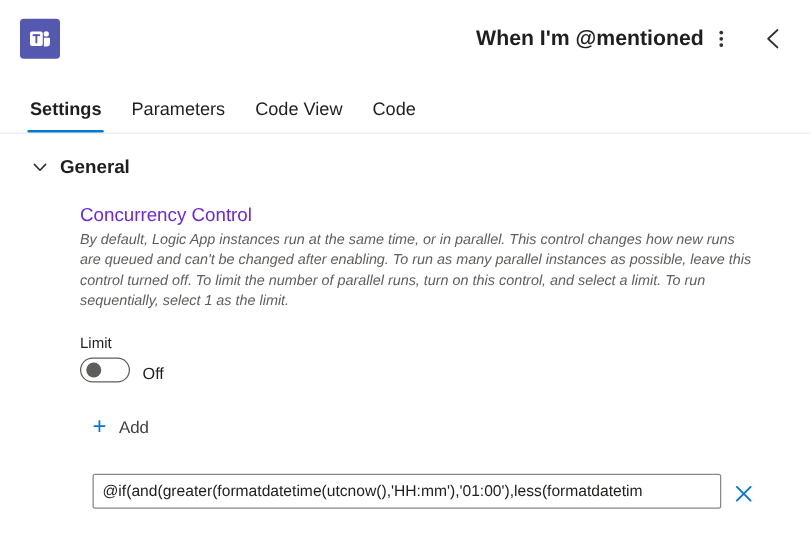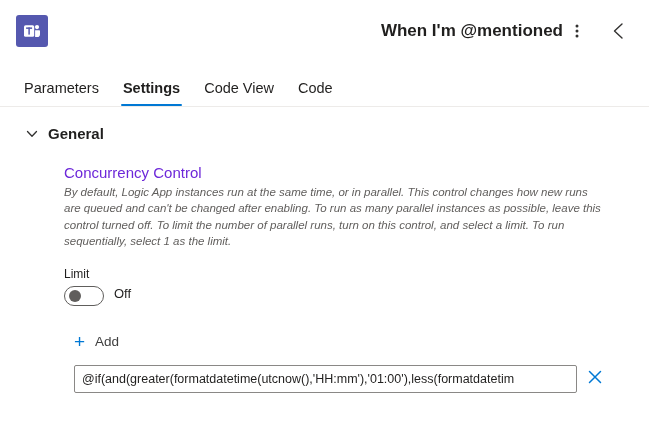--- a/index.html
+++ b/index.html
@@ -159,21 +159,21 @@
   .toggle-block {
     margin-top: 18px;
   }
   .toggle-label {
     font-size: 12px;
     color: #201f1e;
     margin-bottom: 5px;
   }
   .toggle-row {
     display: flex;
-    align-items: flex-start;
+    align-items: flex-end;
     gap: 10px;
   }
   .switch {
     width: 40px;
     height: 20px;
     border-radius: 10px;
     border: 1px solid #605e5c;
     background: #ffffff;
     position: relative;
     cursor: pointer;
@@ -215,23 +215,23 @@
     line-height: 1;
     font-weight: 400;
   }
   .add-label {
     font-size: 13.5px;
     color: #404040;
   }
 
   .expr-row {
     display: flex;
-    align-items: flex-start;
+    align-items: flex-end;
     gap: 6px;
-    margin-top: 14px;
+    margin-top: 28px;
     padding-left: 10px;
   }
   .expr-input {
     flex: 1 1 auto;
     height: 28px;
     border: 1px solid #8a8886;
     border-radius: 2px;
     font-family: "Liberation Sans", sans-serif;
     font-size: 12.5px;
     color: #201f1e;
@@ -278,22 +278,22 @@
       </div>
       <div class="icon-btn">
         <svg width="20" height="20" viewBox="0 0 20 20" aria-hidden="true">
           <path d="M13 3 L5.5 10 L13 17" fill="none" stroke="#323130" stroke-width="1.4" stroke-linecap="round" stroke-linejoin="round"></path>
         </svg>
       </div>
     </div>
   </div>
 
   <div class="tabs">
+    <div class="tab active">Settings</div>
     <div class="tab">Parameters</div>
-    <div class="tab active">Settings</div>
     <div class="tab">Code View</div>
     <div class="tab">Code</div>
   </div>
   <div class="divider"></div>
 
   <div class="content">
 
     <div class="section-head">
       <span class="chevron">
         <svg width="12" height="12" viewBox="0 0 12 12" aria-hidden="true">

